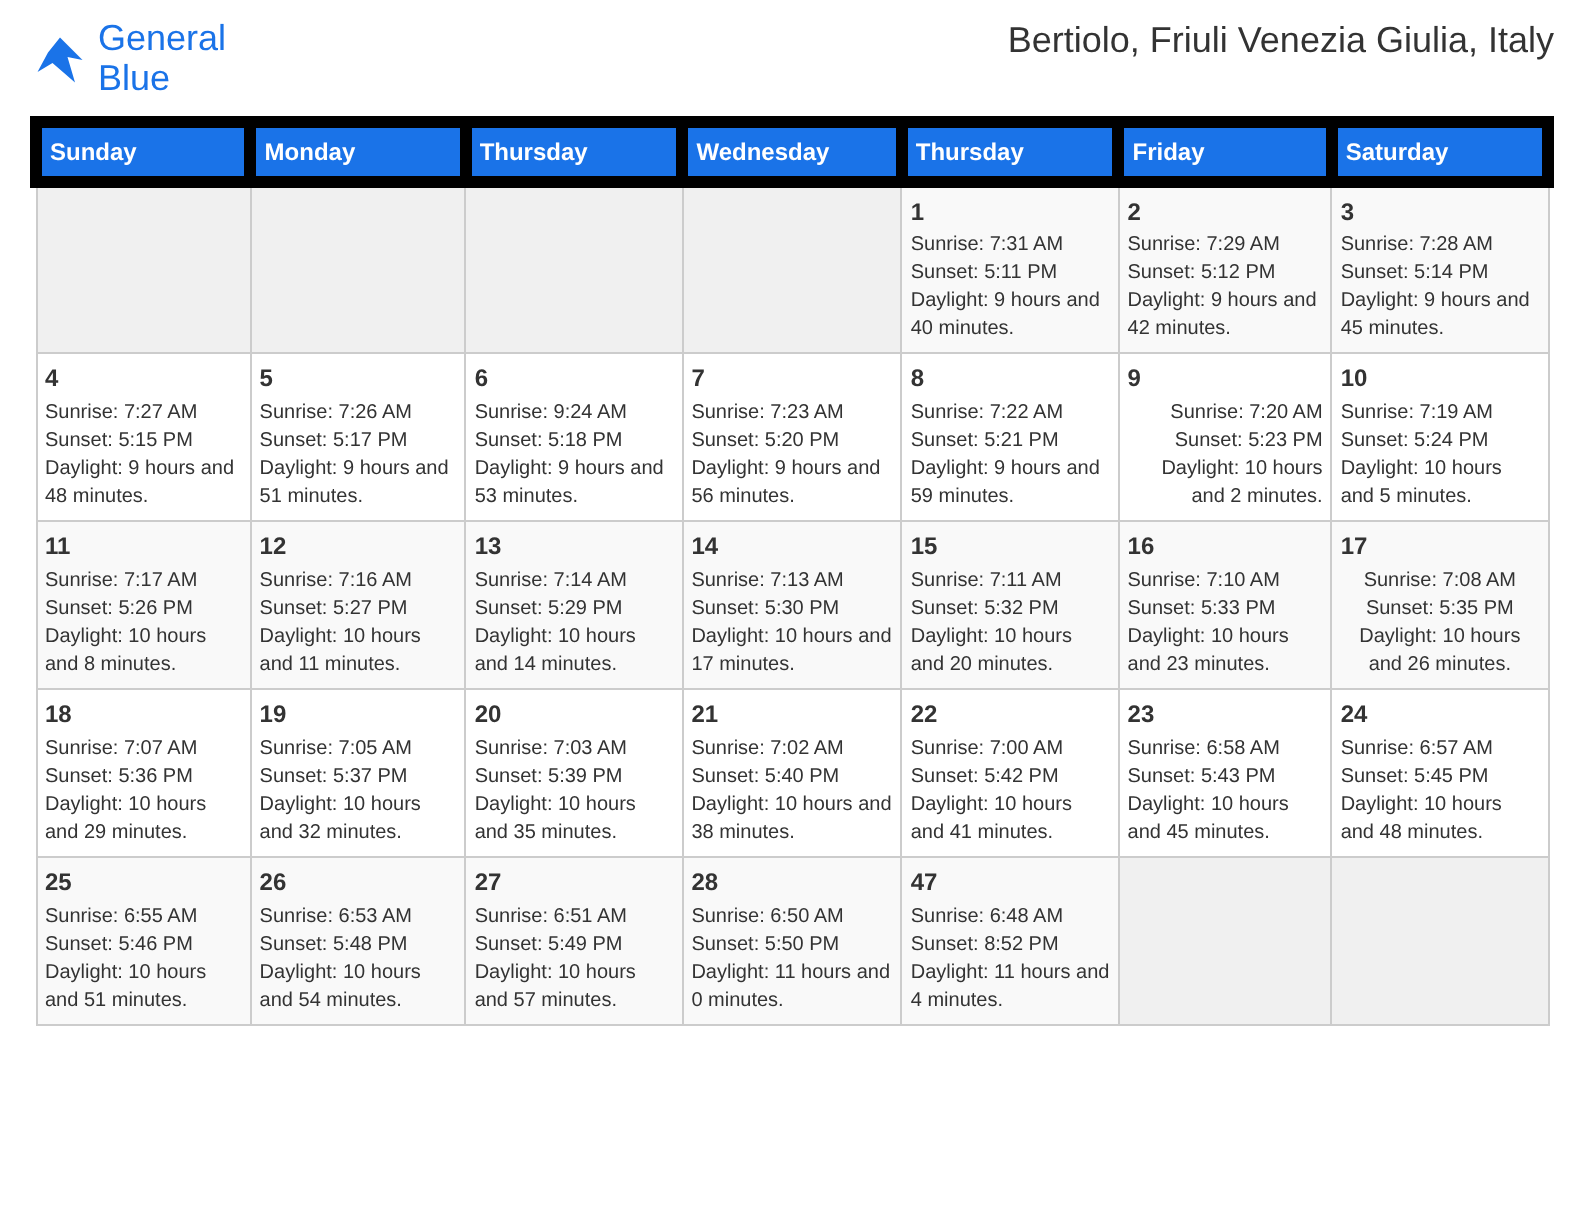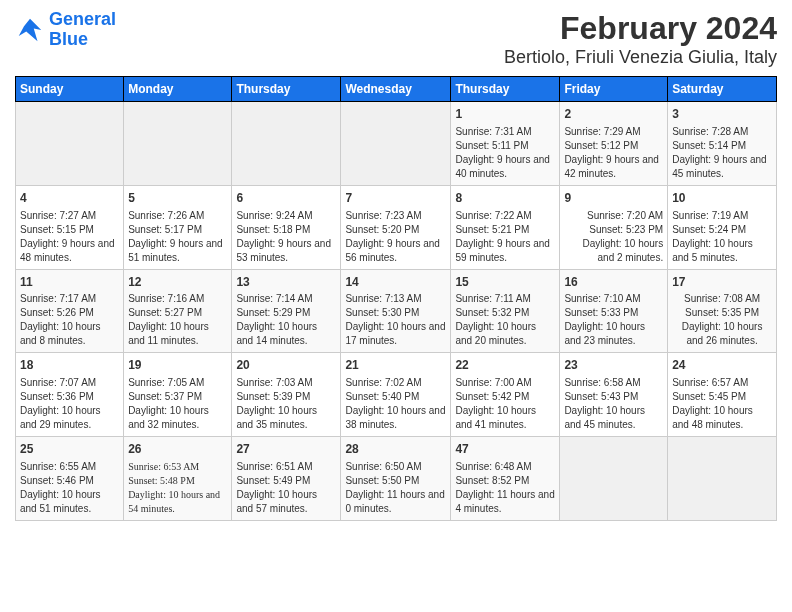--- a/index.html
+++ b/index.html
@@ -16,21 +16,21 @@
       align-items: flex-start;
       margin-bottom: 8px;
     }
     .logo {
       display: flex;
       align-items: center;
       gap: 4px;
     }
     .logo-text {
       font-size: 18px;
-      font-weight: bold;
+      font-weight: normal;
       color: #333;
       line-height: 1.1;
     }
     .logo-text span {
       color: #1a73e8;
     }
     .logo-bird {
       width: 30px;
       height: 30px;
     }
@@ -51,21 +51,21 @@
       width: 100%;
       border-collapse: collapse;
       font-size: 10.5px;
     }
     thead tr th {
       background-color: #1a73e8;
       color: #fff;
       padding: 5px 4px;
       text-align: left;
       font-size: 12px;
-      border: 1px solid #000000;
+      border: 6px solid #000000;
     }
     tbody tr td {
       border: 1px solid #ccc;
       vertical-align: top;
       padding: 4px 4px;
       width: 113px;
       min-height: 80px;
       color: #333;
       line-height: 1.4;
     }
@@ -96,21 +96,20 @@
   <div class="logo">
     <svg class="logo-bird" viewBox="0 0 40 40">
       <polygon points="20,5 35,20 25,18 30,35 15,22 5,28 12,15" fill="#1a73e8"></polygon>
     </svg>
     <div class="logo-text">
       <span>General</span><br>
       <span style="color:#1a73e8">Blue</span>
     </div>
   </div>
   <div class="title-block">
-    <h1>February 2024</h1>
     <h2>Bertiolo, Friuli Venezia Giulia, Italy</h2>
   </div>
 </div>
 
 <table>
   <thead>
     <tr id="header-row">
     <th>Sunday</th>
         <th>Monday</th>
         <th>Thursday</th>
@@ -279,21 +278,21 @@
       </tr>
       <tr>
         <td>
           <span class="day-num">25</span>
           <div class="day-info" style="white-space: pre-line;">Sunrise: 6:55 AM
 Sunset: 5:46 PM
 Daylight: 10 hours and 51 minutes.</div>
         </td>
         <td>
           <span class="day-num">26</span>
-          <div class="day-info" style="white-space: pre-line; font-family: Liberation Serif, serif;">Sunrise: 6:53 AM
+          <div class="day-info" style="white-space: pre-line;">Sunrise: 6:53 AM
 Sunset: 5:48 PM
 Daylight: 10 hours and 54 minutes.</div>
         </td>
         <td>
           <span class="day-num">27</span>
           <div class="day-info" style="white-space: pre-line;">Sunrise: 6:51 AM
 Sunset: 5:49 PM
 Daylight: 10 hours and 57 minutes.</div>
         </td>
         <td>

